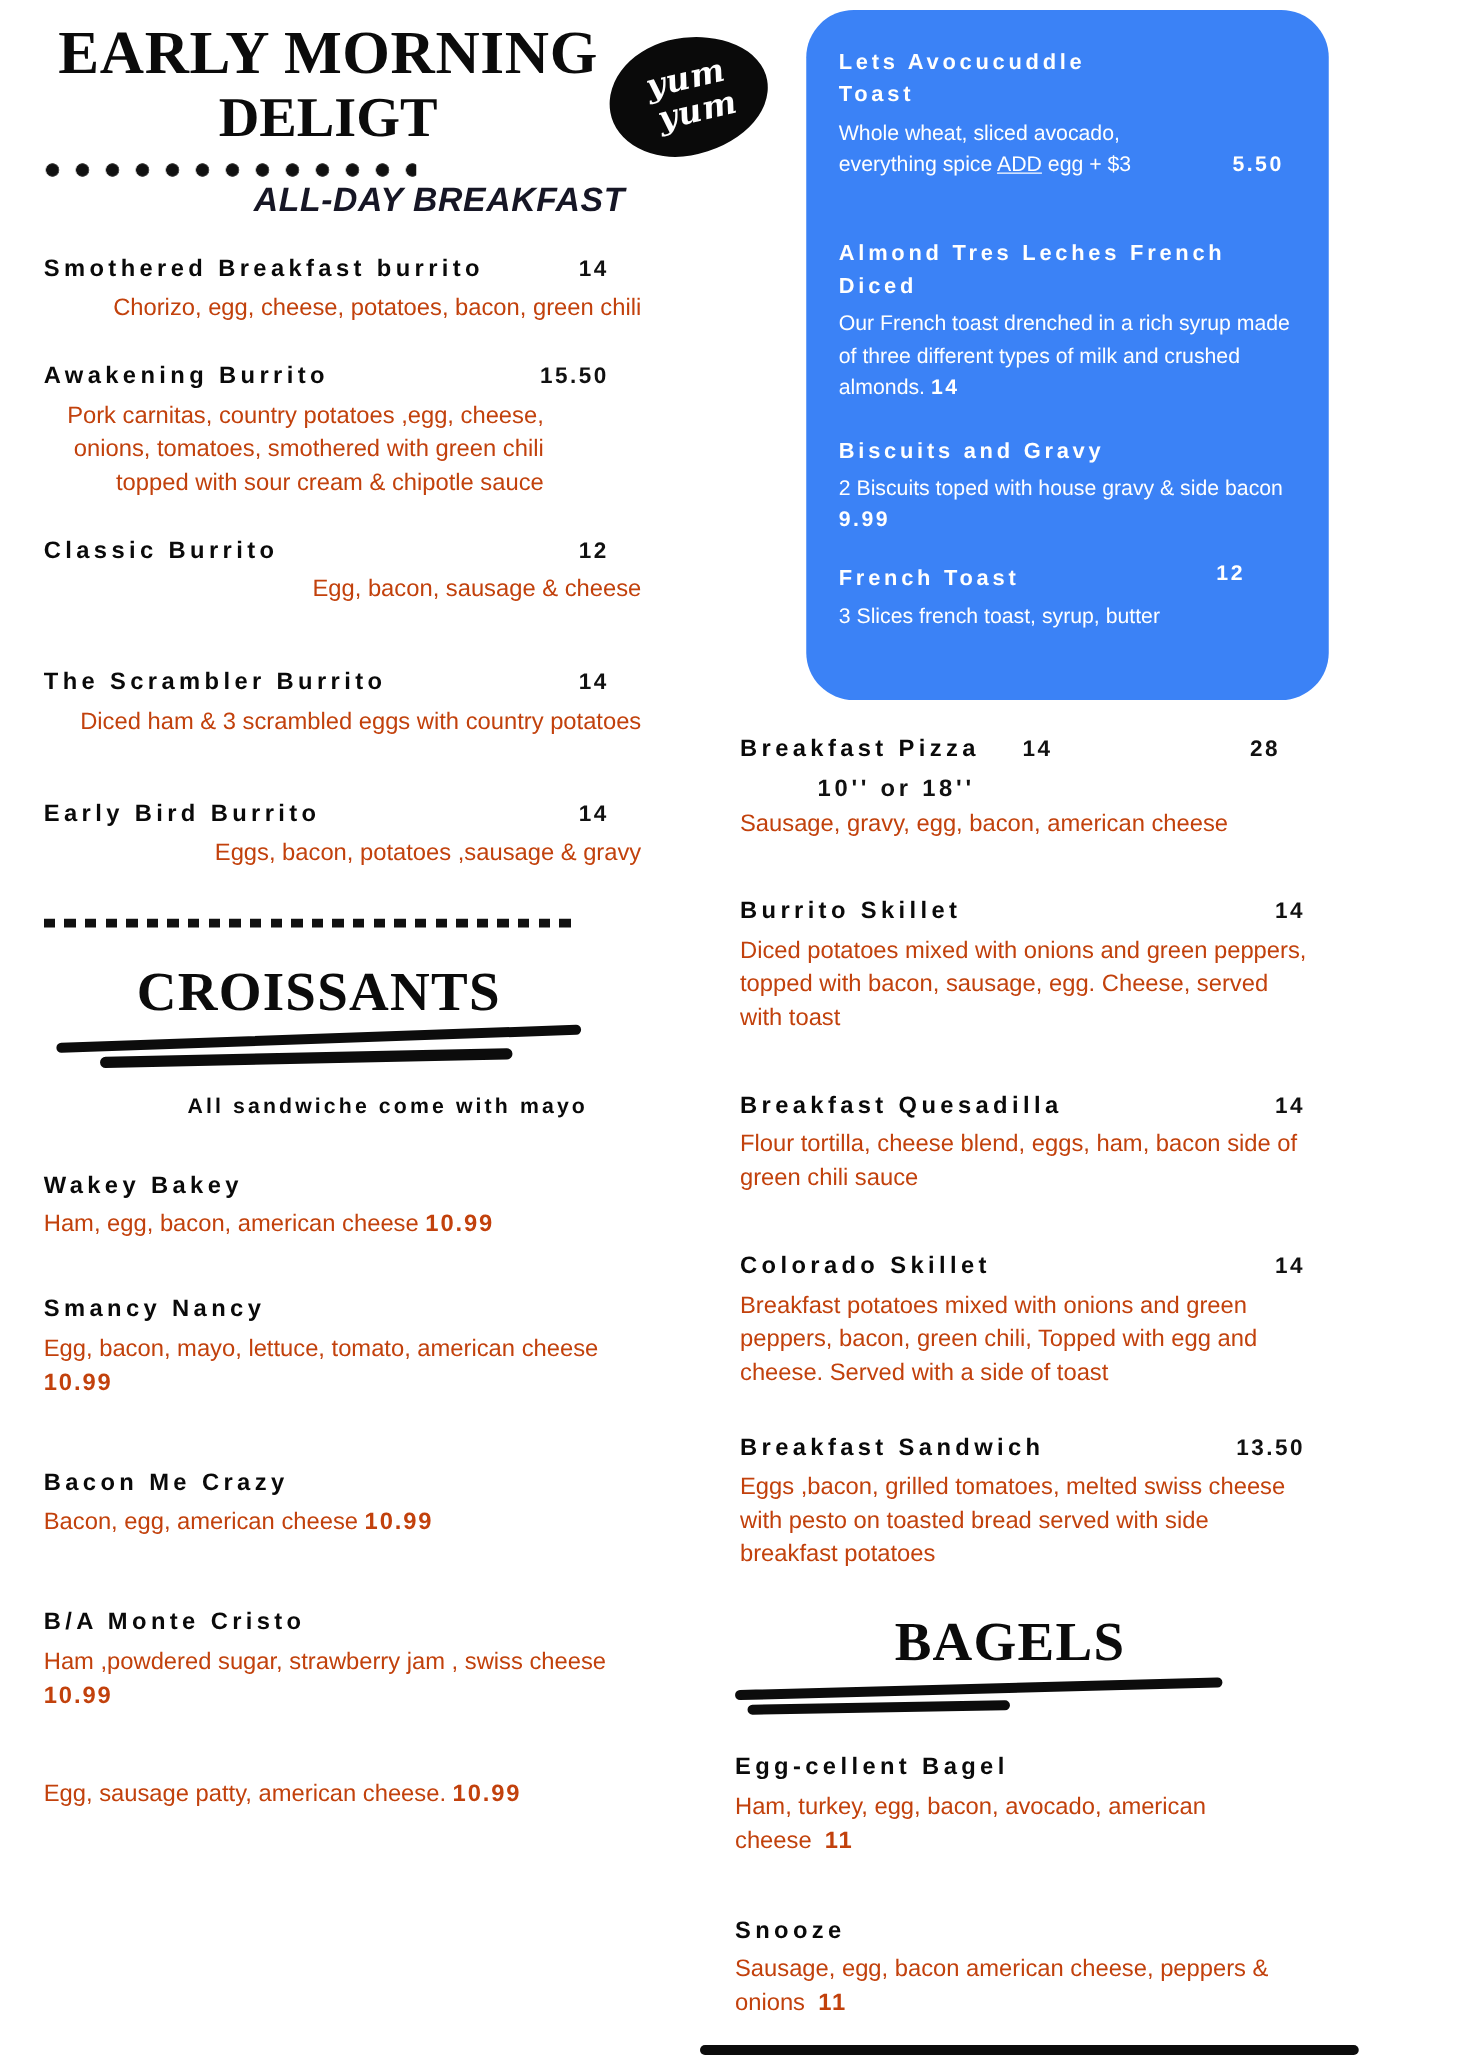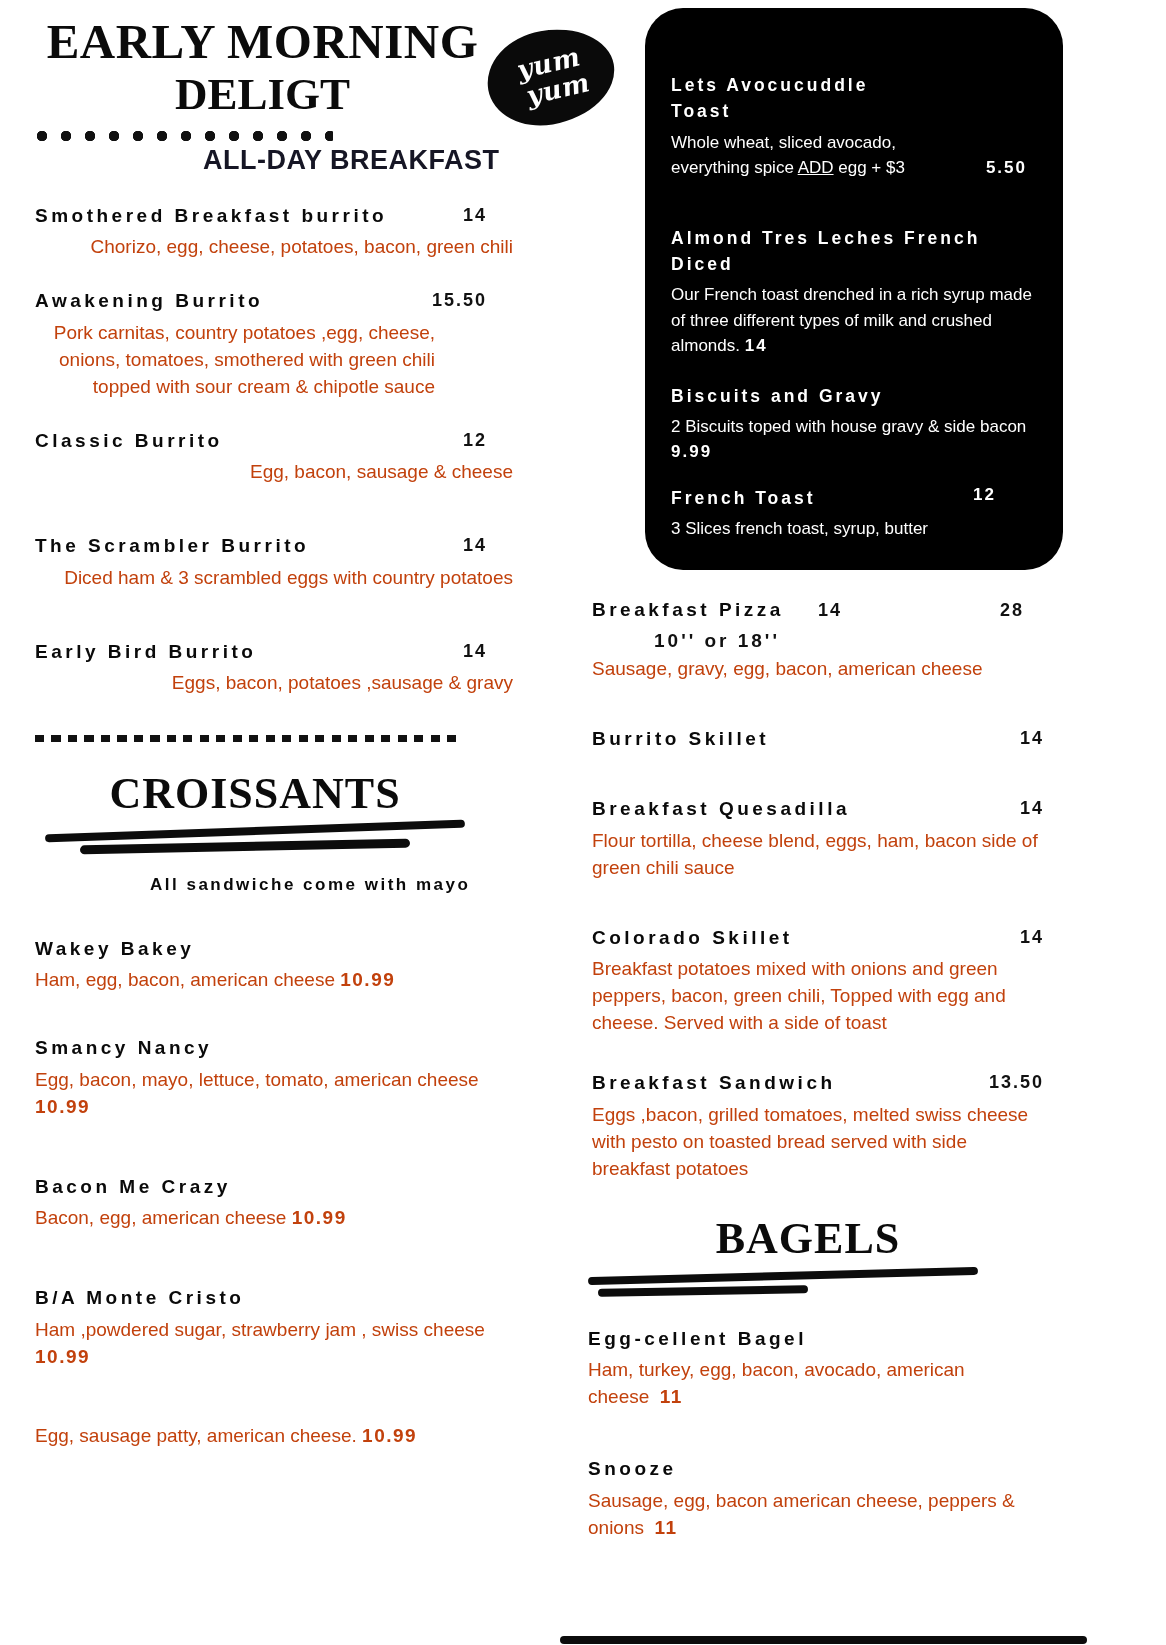--- a/index.html
+++ b/index.html
@@ -18,21 +18,21 @@
 
   
   .title-block { width: 455px; text-align: center; font-family: "Liberation Serif", serif; font-weight: 700; color: #0b0b0b; }
   .title1 { font-size: 49px; line-height: 1.05; letter-spacing: 0.5px; }
   .title2 { font-size: 45px; line-height: 1.05; margin-top: 4px; }
   .dots {
     width: 298px; height: 14px; margin: 10px 0 0 0;
     background-image: radial-gradient(circle at 7px 7px, #111 5px, transparent 5.5px);
     background-size: 24px 14px; background-repeat: repeat-x;
   }
-  .subtitle { margin: 2px 0 0 168px; font-size: 27px; font-weight: 700; letter-spacing: 0.5px; white-space: nowrap; color: #161625; }
+  .subtitle { margin: 2px 0 0 168px; font-size: 27px; font-weight: 700; letter-spacing: 0.5px; white-space: nowrap; color: #161625; font-style: italic; }
 
   .badge {
     position: absolute; left: 487px; top: 30px; width: 128px; height: 94px;
     background: #0a0a0a;
     border-radius: 48% 52% 55% 45% / 52% 48% 52% 48%;
     transform: rotate(-10deg);
     display: flex; flex-direction: column; align-items: center; justify-content: center;
     color: #fff; font-family: "DejaVu Serif", serif; font-style: italic; font-weight: 700;
   }
   .badge span { font-size: 26px; line-height: 1.05; transform: rotate(-3deg); letter-spacing: 1px; }
@@ -62,22 +62,22 @@
   .bg-b1 { width: 390px; height: 8px; margin: 8px 0 0 0; transform: rotate(-1.5deg); }
   .bg-b2 { width: 210px; height: 8px; margin: 7px 0 0 10px; transform: rotate(-1deg); }
   .note { margin: 24px 0 0 115px; font-weight: 700; font-size: 17px; letter-spacing: 2.5px; white-space: nowrap; color: #0a0a0a; }
 
   .croissant-item { margin-top: 40px; }
   .mt-xl { margin-top: 52px; }
 
   
   .featured-box {
     margin-left: 57px; width: 418px; min-height: 552px;
-    background: #000000; border-radius: 38px;
-    padding: 64px 26px 28px 26px; color: #fff;
+    background: #3b82f6; border-radius: 38px;
+    padding: 28px 26px 28px 26px; color: #fff;
   }
   .fb-name { font-weight: 700; font-size: 17.5px; letter-spacing: 3px; line-height: 1.5; color: #fff; }
   .fb-name.narrow { max-width: 265px; }
   .fb-desc { font-size: 17px; line-height: 1.5; margin: 5px 0 0 0; color: #fff; }
   .fb-line2 { display: flex; align-items: baseline; }
   .fb-line2 .fb-desc { margin-top: 0; }
   .fb-price { font-weight: 700; font-size: 17px; letter-spacing: 2px; margin-left: auto; padding-right: 10px; }
   .fb-inline-price { font-weight: 700; letter-spacing: 2px; }
   .u { text-decoration: underline; }
   .fb-m1 { margin-top: 44px; }
@@ -232,20 +232,21 @@
       </div>
       <div class="pizza-sizes">10'' or 18''</div>
       <p class="item-desc">Sausage, gravy, egg, bacon, american cheese</p>
     </div>
 
     <div class="right-item">
       <div class="item-head">
         <span class="item-name">Burrito Skillet</span>
         <span class="item-price">14</span>
       </div>
+      <p class="item-desc" style="max-width:455px">Diced potatoes mixed with onions and green peppers, topped with bacon, sausage, egg. Cheese, served with toast</p>
     </div>
 
     <div class="right-item">
       <div class="item-head">
         <span class="item-name">Breakfast Quesadilla</span>
         <span class="item-price">14</span>
       </div>
       <p class="item-desc" style="max-width:455px">Flour tortilla, cheese blend, eggs, ham, bacon side of green chili sauce</p>
     </div>
 

